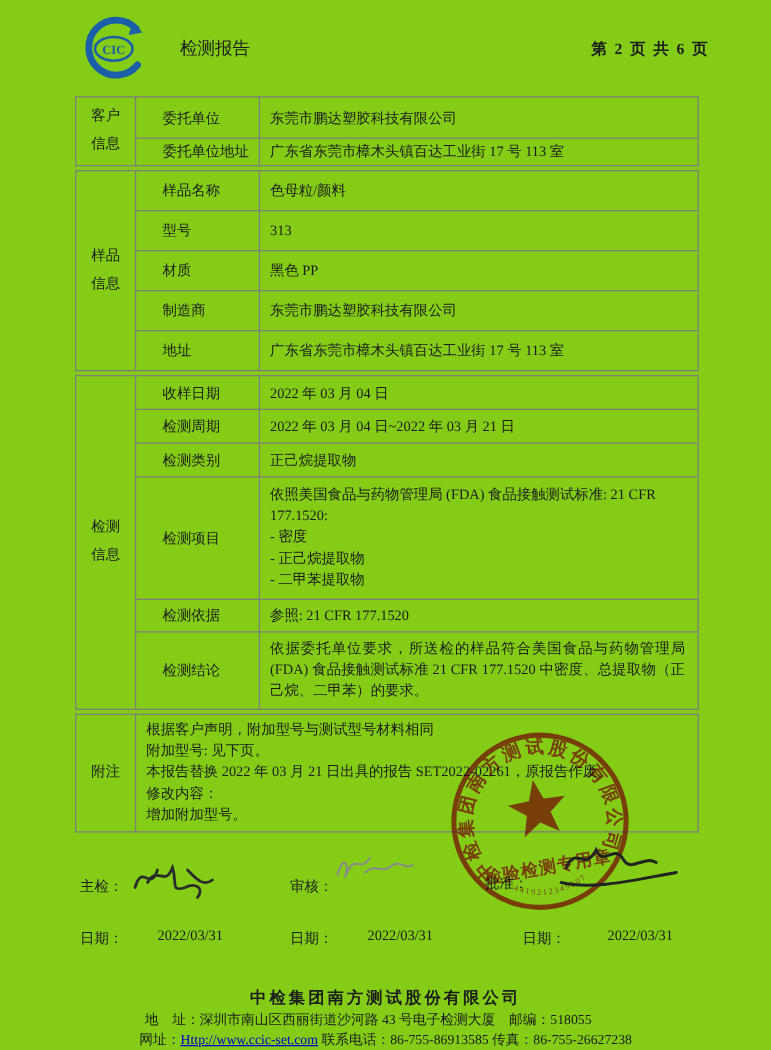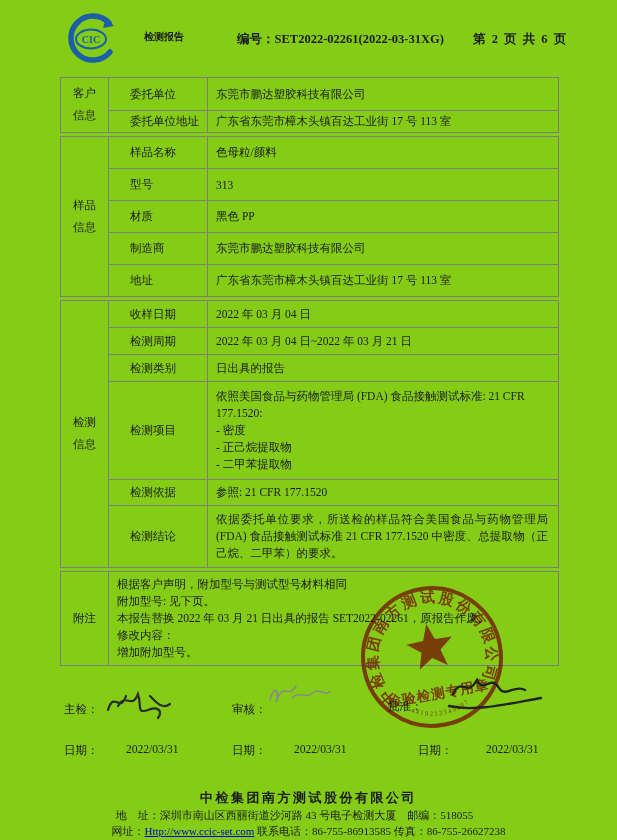--- a/index.html
+++ b/index.html
@@ -1,20 +1,20 @@
 <!DOCTYPE html>
 <html><head>
 <meta charset="utf-8">
 <style>
   * { margin:0; padding:0; box-sizing:border-box; }
   body { background:#e8e8e8; font-family:"Liberation Serif","DejaVu Serif",serif; }
   .page { position:relative; width:617px; height:840px; background:#84cc16; margin:0 auto; overflow:hidden; color:#1c1c1c; }
 
   
-  .hdr-title { position:absolute; left:144px; top:30px; font-size:10px; font-weight:bold; }
+  .hdr-title { position:absolute; left:144px; top:30px; font-size:14px; font-weight:normal; }
   .hdr-no { position:absolute; left:237px; top:31px; font-size:12.5px; font-weight:bold; }
   .hdr-pages { position:absolute; left:473px; top:31px; font-size:12.5px; font-weight:bold; letter-spacing:1.5px; }
   .logo { position:absolute; left:62px; top:12px; }
 
   
   .tables { position:absolute; left:60px; top:77px; width:498px; }
   table.sec { border-collapse:collapse; table-layout:fixed; width:498px; margin-bottom:3px; }
   table.sec td { border:1px solid #7d7d7d; font-size:11.5px; vertical-align:middle; }
   td.sec-label { text-align:center; white-space:pre-line; line-height:1.9; font-size:12px; }
   td.f { padding-left:21px; }
@@ -46,21 +46,20 @@
 
 <div class="page">
 
   <svg class="logo" width="58" height="54" viewBox="0 0 58 54">
     <path d="M47 11 A 22 22 0 1 0 48 40" fill="none" stroke="#1b5fa8" stroke-width="5.5" stroke-linecap="round"></path>
     <path d="M44 6 L52 14 L41 16 Z" fill="#1b5fa8"></path>
     <ellipse cx="29" cy="27" rx="15" ry="9.5" fill="none" stroke="#1b5fa8" stroke-width="2"></ellipse>
     <text x="29" y="31" text-anchor="middle" font-size="10" font-weight="bold" fill="#1b5fa8" font-family="Liberation Serif, serif">CIC</text>
   </svg>
   <div class="hdr-title">检测报告</div>
-  <div class="hdr-no">编号：SET2022-02261(2022-03-31XG)</div>
   <div class="hdr-pages">第 2 页 共 6 页</div>
 
   <div class="tables">
 
     <table class="sec">
       <colgroup>
           <col style="width:48px">
           <col style="width:99px">
           <col style="width:351px">
         </colgroup>
@@ -122,21 +121,21 @@
 信息</td>
         <td class="f">收样日期</td>
         <td class="v">2022 年 03 月 04 日</td>
       </tr>
       <tr style="height:27px">
         <td class="f">检测周期</td>
         <td class="v">2022 年 03 月 04 日~2022 年 03 月 21 日</td>
       </tr>
       <tr style="height:27px">
         <td class="f">检测类别</td>
-        <td class="v">日出具的报告</td>
+        <td class="v">正己烷提取物</td>
       </tr>
       <tr style="height:84px">
         <td class="f">检测项目</td>
         <td class="v multi">依照美国食品与药物管理局 (FDA) 食品接触测试标准: 21 CFR
 177.1520:
 - 密度
 - 正己烷提取物
 - 二甲苯提取物</td>
       </tr>
       <tr style="height:26px">

